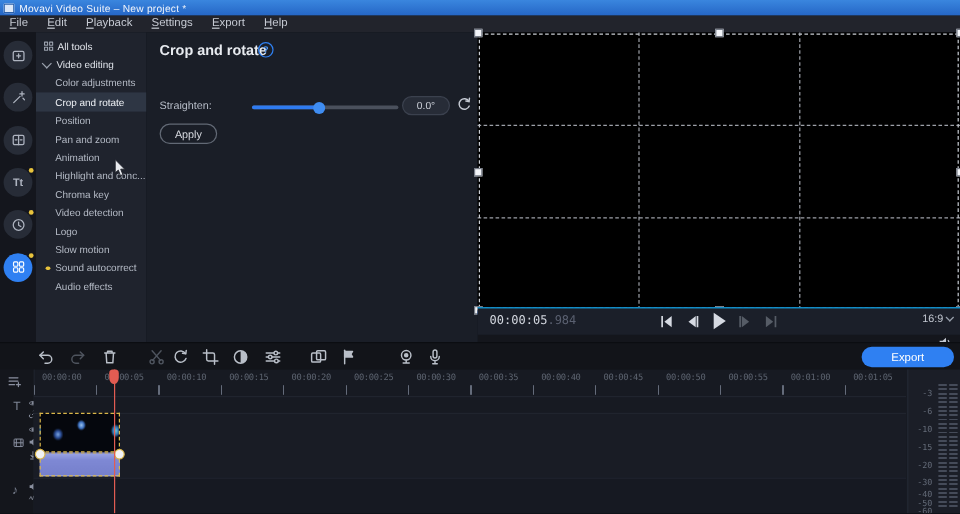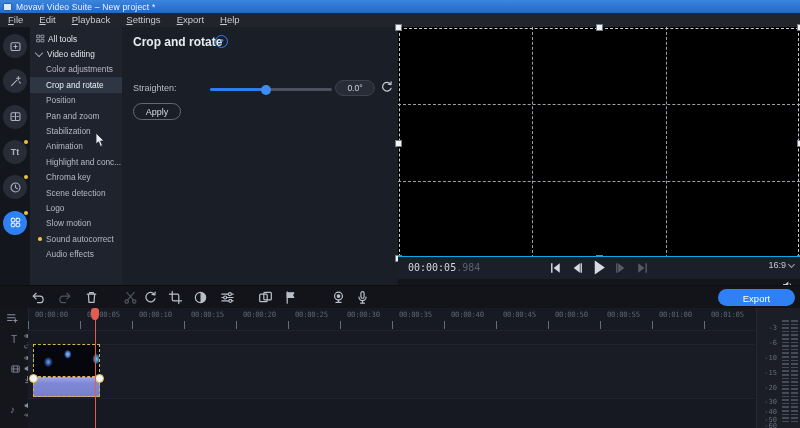--- a/index.html
+++ b/index.html
@@ -210,33 +210,30 @@
           </svg>
         </span>
       </div>
       <div class="tool-row item">
         <span>Position</span>
       </div>
       <div class="tool-row item">
         <span>Pan and zoom</span>
       </div>
       <div class="tool-row item">
-        <span>Stabilization</span>
-      </div>
-      <div class="tool-row item">
         <span>Animation</span>
       </div>
       <div class="tool-row item">
         <span>Highlight and conc...</span>
       </div>
       <div class="tool-row item">
         <span>Chroma key</span>
       </div>
       <div class="tool-row item">
-        <span>Scene detection</span>
+        <span>Video detection</span>
       </div>
       <div class="tool-row item">
         <span>Logo</span>
       </div>
       <div class="tool-row item">
         <span>Slow motion</span>
       </div>
       <div class="tool-row item">
         <span class="newdot"></span>
         <span>Sound autocorrect</span>

